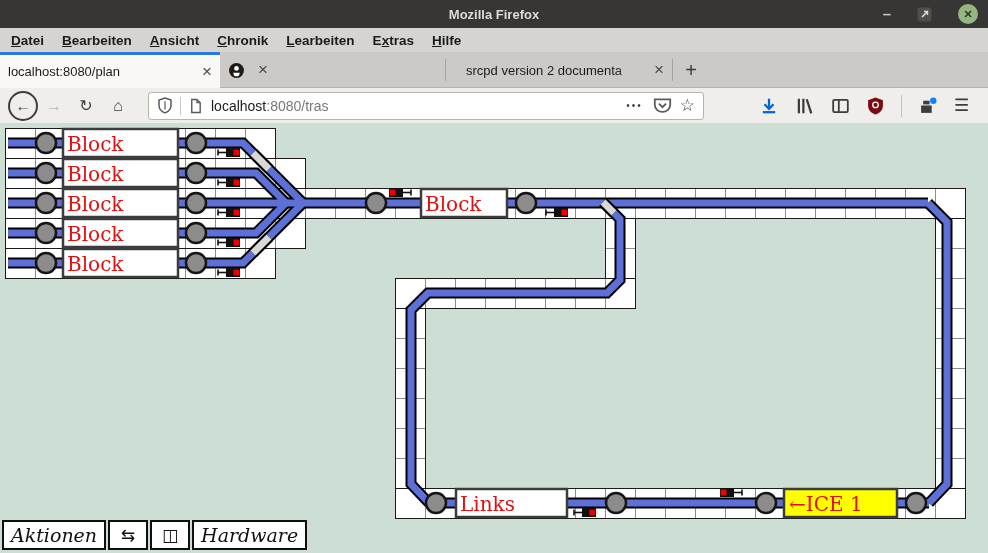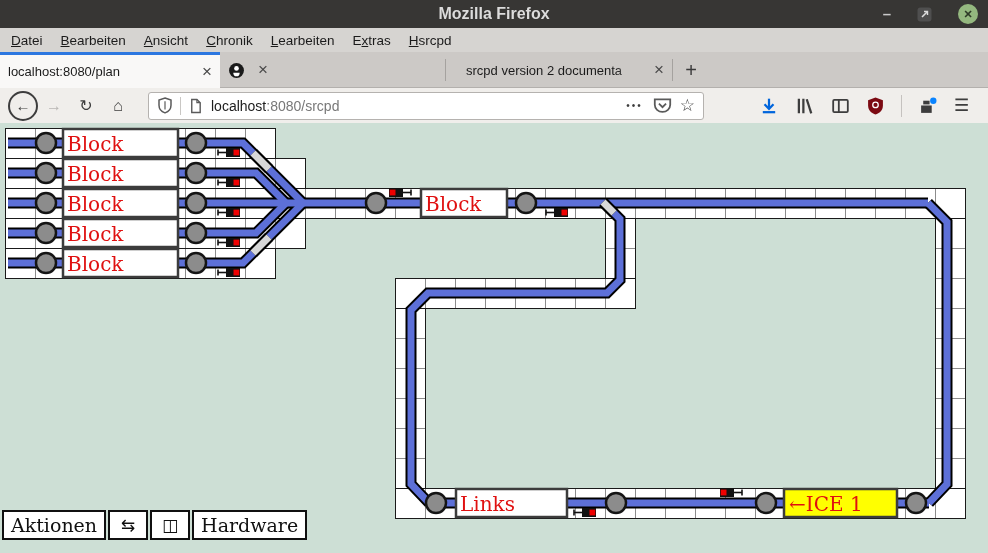--- a/index.html
+++ b/index.html
@@ -1,29 +1,29 @@
 <!DOCTYPE html>
 <html><head>
 <meta charset="utf-8">
 <style>
   html,body{margin:0;padding:0;}
   body{width:988px;height:553px;position:relative;overflow:hidden;
        font-family:"Liberation Sans",sans-serif;background:#cddfd5;}
   
   .titlebar{position:absolute;top:0;left:0;width:988px;height:28px;background:#373634;
             display:flex;align-items:center;justify-content:center;}
-  .titlebar .title{color:#dcdcdc;font-size:16px;font-weight:bold;}
+  .titlebar .title{color:#dcdcdc;font-size:13px;font-weight:bold;}
   .win-controls{position:absolute;right:10px;top:0;height:28px;display:flex;align-items:center;gap:26px;}
   .win-min{color:#c9c9c9;font-size:15px;font-weight:bold;line-height:10px;}
   .win-close{width:20px;height:20px;border-radius:50%;background:#94b87f;color:#2e3a27;
              display:flex;align-items:center;justify-content:center;font-size:11px;font-weight:bold;}
   
   .menubar{position:absolute;top:28px;left:0;width:988px;height:24px;background:#d6d4d1;
            display:flex;align-items:center;padding-left:2px;box-sizing:border-box;}
-  .menu-item{padding:0 9px;font-size:13.5px;color:#1b1b1b;}
+  .menu-item{padding:0 9px;font-size:13.5px;color:#1b1b1b;font-weight:bold;}
   .menu-item .key{text-decoration:underline;}
   
   .tabbar{position:absolute;top:52px;left:0;width:988px;height:36px;background:#ccc9c6;
           display:flex;border-bottom:1px solid #b3b0ad;box-sizing:border-box;}
   .tab{height:36px;display:flex;align-items:center;padding:0 8px;box-sizing:border-box;
        font-size:13px;color:#1b1b1b;position:relative;}
   .tab.active{background:#f9f8f7;border-top:3px solid #2d77e0;}
   .tab .tab-title{flex:1;overflow:hidden;white-space:nowrap;
        -webkit-mask-image:linear-gradient(90deg,#000 82%,transparent 98%);
        mask-image:linear-gradient(90deg,#000 82%,transparent 98%);}
@@ -48,21 +48,21 @@
   .dots{color:#3d3d3d;font-size:10px;letter-spacing:2px;margin-right:10px;}
   .star{color:#3d3d3d;font-size:17px;margin-left:8px;}
   .nav-right{display:flex;align-items:center;gap:17px;margin-left:56px;}
   .nav-right .sep{width:1px;height:22px;background:#c5c2bf;}
   .menu-glyph{font-size:17px;color:#3d3d3d;}
   .whatsnew{position:relative;display:flex;}
   
   .content{position:absolute;top:123px;left:0;width:988px;height:368px;background:#cddfd5;}
   .plan-svg{position:absolute;top:0;left:0;}
   
-  .toolbar{position:absolute;left:2px;top:387px;display:flex;gap:2px;}
+  .toolbar{position:absolute;left:2px;top:397px;display:flex;gap:2px;font-style:italic;}
   .tb-btn{background:#ffffff;border:2px solid #101010;color:#101010;
           font-family:"DejaVu Serif",serif;font-size:19px;line-height:26px;
           padding:0 7px;min-width:22px;text-align:center;}
   .tb-btn.glyph{font-family:"DejaVu Sans",sans-serif;font-size:17px;}
   svg{display:block;}
 </style>
 </head>
 <body>
 
 <div class="titlebar">
@@ -80,21 +80,21 @@
   </div>
 </div>
 
 <div class="menubar">
   <span class="menu-item"><span class="pre"></span><span class="key">D</span><span>atei</span></span>
   <span class="menu-item"><span class="pre"></span><span class="key">B</span><span>earbeiten</span></span>
   <span class="menu-item"><span class="pre"></span><span class="key">A</span><span>nsicht</span></span>
   <span class="menu-item"><span class="pre"></span><span class="key">C</span><span>hronik</span></span>
   <span class="menu-item"><span class="pre"></span><span class="key">L</span><span>earbeiten</span></span>
   <span class="menu-item"><span class="pre">E</span><span class="key">x</span><span>tras</span></span>
-  <span class="menu-item"><span class="pre"></span><span class="key">H</span><span>srcpd</span></span>
+  <span class="menu-item"><span class="pre"></span><span class="key">H</span><span>ilfe</span></span>
 </div>
 
 <div class="tabbar">
   <div class="tab active" style="width:220px;">
     <span class="tab-title">localhost:8080/plan</span>
     <span class="tab-close">×</span>
   </div>
   <div class="tab" style="width:225px;">
     <svg width="17" height="17" viewBox="0 0 16 16" style="margin-right:7px;flex:none;">
       <circle cx="8" cy="8" r="7" fill="#1a1a1a"></circle>
@@ -121,21 +121,21 @@
   <div class="urlbar">
     <svg width="16" height="17" viewBox="0 0 16 17">
       <path d="M8 1 L14 3 V8.3 C14 12.3 11 14.9 8 15.9 C5 14.9 2 12.3 2 8.3 V3 Z" fill="none" stroke="#5a5a5a" stroke-width="1.5"></path>
       <path d="M8 4.2 V12.6" fill="none" stroke="#5a5a5a" stroke-width="1.2"></path>
     </svg>
     <div class="url-sep"></div>
     <svg width="15" height="16" viewBox="0 0 16 17">
       <path d="M4 1.5 h5.5 l3.5 3.5 v10.5 h-9 z" fill="none" stroke="#5a5a5a" stroke-width="1.5"></path>
       <path d="M9.5 1.5 v3.5 h3.5" fill="none" stroke="#5a5a5a" stroke-width="1.3"></path>
     </svg>
-    <span class="url-text" style="margin-left:8px;"><span class="host">localhost</span><span class="path">:8080/srcpd</span></span>
+    <span class="url-text" style="margin-left:8px;"><span class="host">localhost</span><span class="path">:8080/tras</span></span>
     <span class="url-spacer"></span>
     <span class="dots">•••</span>
     <svg width="19" height="18" viewBox="0 0 16 15">
       <path d="M1.5 2 h13 v4.5 a6.5 6 0 0 1 -13 0 z" fill="none" stroke="#5a5a5a" stroke-width="1.5"></path>
       <path d="M5 5.5 L8 8.5 L11 5.5" fill="none" stroke="#5a5a5a" stroke-width="1.5"></path>
     </svg>
     <span class="star">☆</span>
   </div>
 
   <div class="nav-right">

